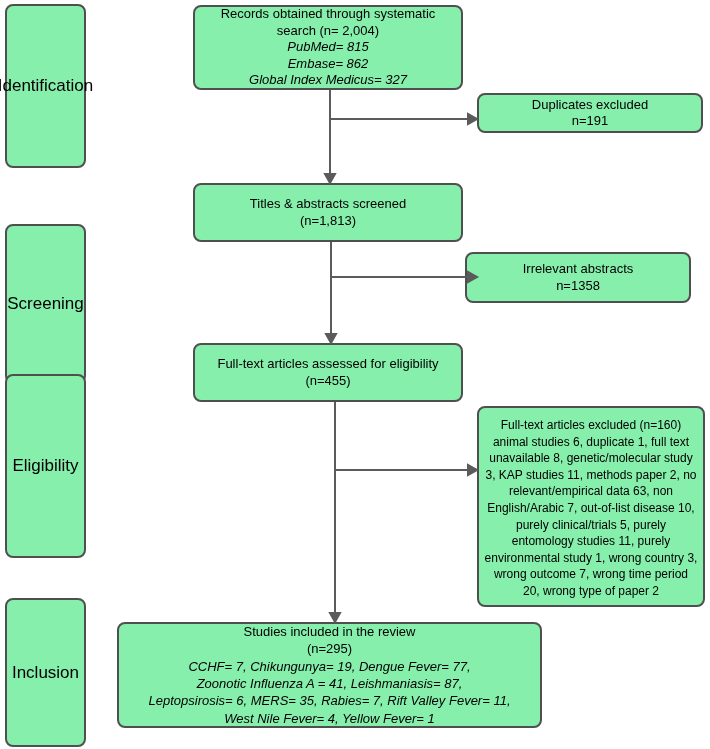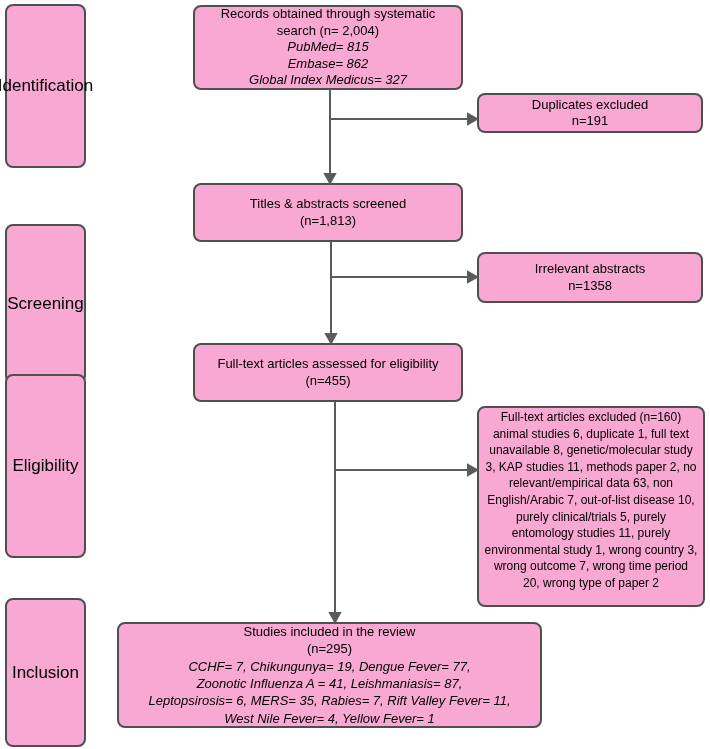--- a/index.html
+++ b/index.html
@@ -7,21 +7,21 @@
     position:relative;
     width:710px;height:749px;
     background:#ffffff;
     font-family:"Liberation Sans", sans-serif;
     color:#000;
     overflow:hidden;
   }
   .box{
     position:absolute;
     box-sizing:border-box;
-    background:#f9a8d4;
+    background:#86efac;
     border:2px solid #4f4f4f;
     border-radius:8px;
     display:flex;
     flex-direction:column;
     align-items:center;
     justify-content:center;
     text-align:center;
   }
   .stage-box{
     left:5px;width:81px;
@@ -61,31 +61,31 @@
   <div class="box flow-text" style="left:477px;top:93px;width:226px;height:40px;padding:2px 8px;">
     <div>Duplicates excluded</div>
     <div>n=191</div>
   </div>
 
   <div class="box flow-text" style="left:193px;top:183px;width:270px;height:59px;padding:2px 8px;">
     <div>Titles &amp; abstracts screened</div>
     <div>(n=1,813)</div>
   </div>
 
-  <div class="box flow-text" style="left:477px;top:252px;width:226px;height:51px;padding:2px 8px;">
+  <div class="box flow-text" style="left:465px;top:252px;width:226px;height:51px;padding:2px 8px;">
     <div>Irrelevant abstracts</div>
     <div>n=1358</div>
   </div>
 
   <div class="box flow-text" style="left:193px;top:343px;width:270px;height:59px;padding:8px 8px;">
     <div>Full-text articles assessed for eligibility</div>
     <div>(n=455)</div>
   </div>
 
-  <div class="box excluded-text" style="left:477px;top:406px;width:228px;height:201px;padding:1px 5px;justify-content:flex-start;">
+  <div class="box excluded-text" style="left:477px;top:406px;width:228px;height:201px;padding:9px 5px;justify-content:flex-start;">
     <div>Full-text articles excluded (n=160)</div>
     <div>animal studies 6, duplicate 1, full text unavailable 8, genetic/molecular study 3, KAP studies 11, methods paper 2, no relevant/empirical data 63,  non English/Arabic 7, out-of-list disease 10, purely clinical/trials 5, purely entomology studies 11, purely environmental study 1, wrong country 3, wrong outcome 7, wrong time period 20, wrong type of paper 2</div>
   </div>
 
   <div class="box" style="left:117px;top:622px;width:425px;height:106px;padding:2px 8px;font-size:13px;line-height:17.3px;">
     <div>Studies included in the review</div>
     <div>(n=295)</div>
     <div class="italic prelines">CCHF= 7, Chikungunya= 19, Dengue Fever= 77,
 Zoonotic Influenza A = 41, Leishmaniasis= 87,
 Leptopsirosis= 6, MERS= 35, Rabies= 7,  Rift Valley Fever= 11,

